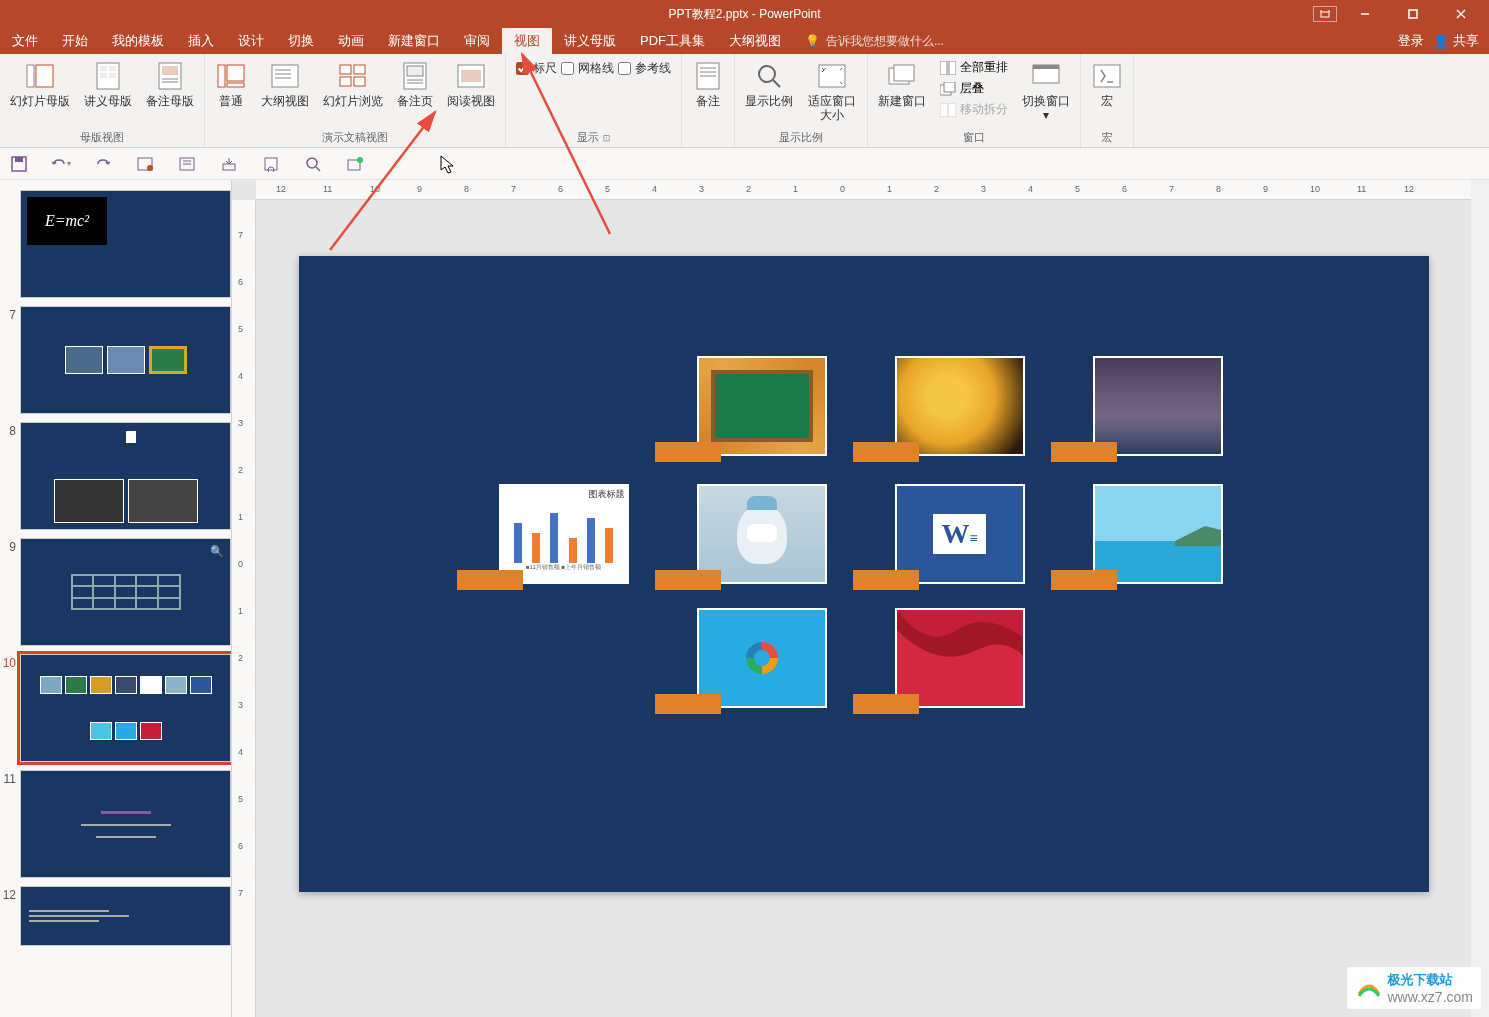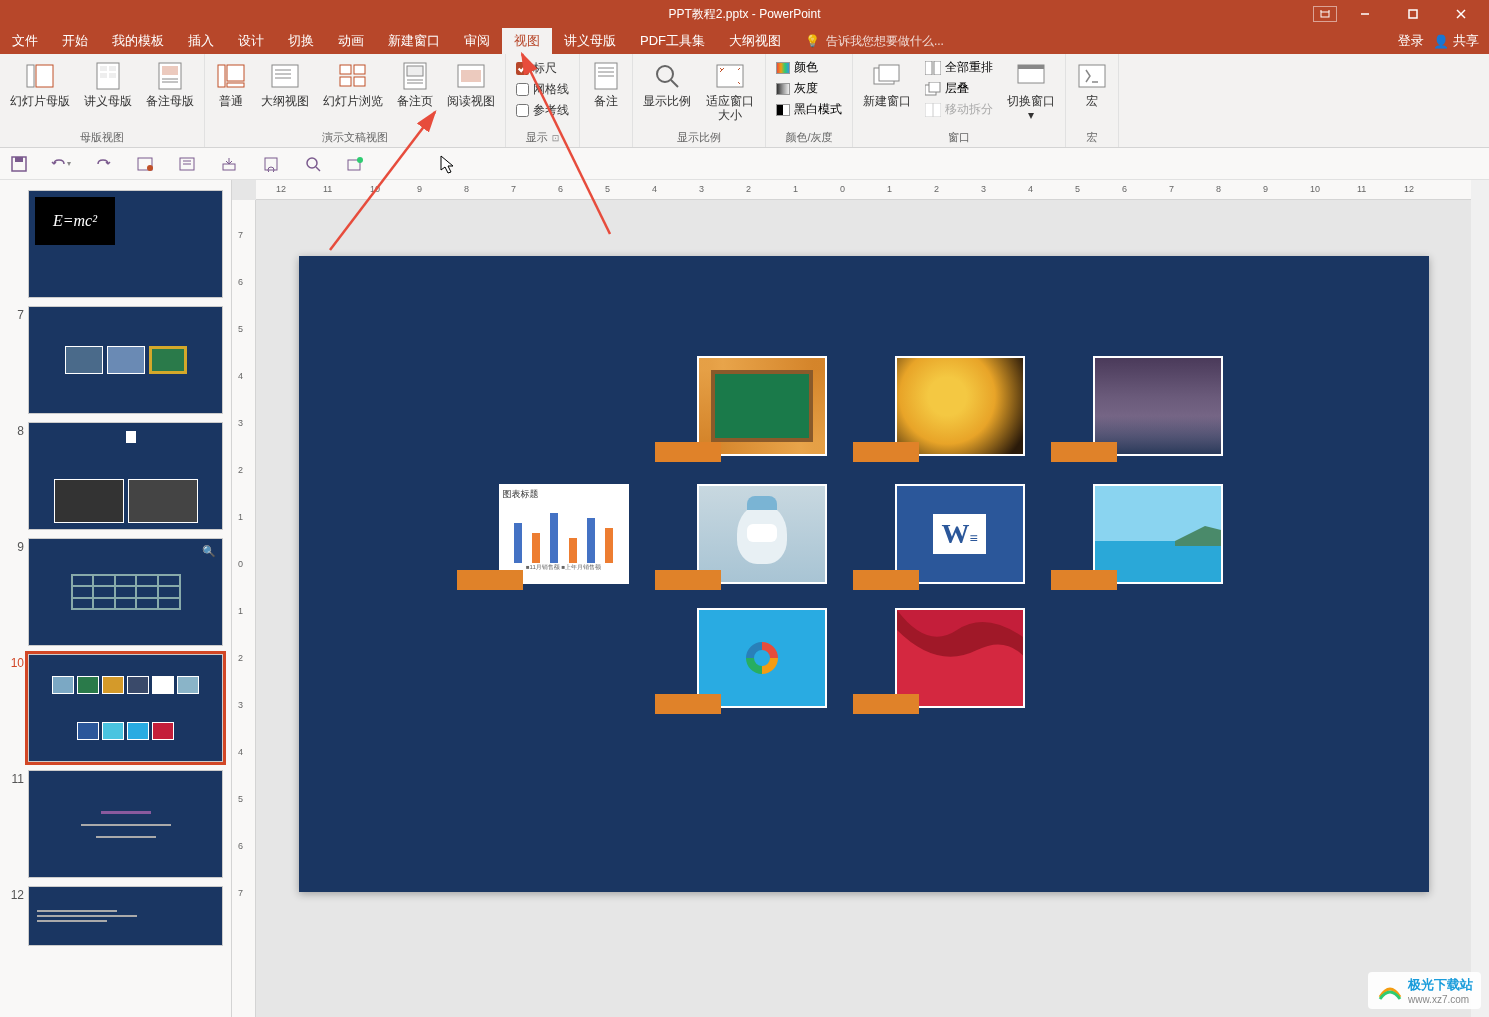--- a/index.html
+++ b/index.html
@@ -20,35 +20,35 @@
 .tell-me { display: flex; align-items: center; gap: 6px; color: rgba(255,255,255,0.8); font-size: 12px; margin-left: 12px; }
 
 
 .ribbon { background: #f3f2f1; height: 94px; display: flex; border-bottom: 1px solid #d4d4d4; }
 .ribbon-group { border-right: 1px solid #e1e1e1; display: flex; flex-direction: column; padding: 2px 4px 0 4px; }
 .ribbon-group-content { flex: 1; display: flex; align-items: flex-start; gap: 2px; }
 .ribbon-group-label { text-align: center; font-size: 11px; color: #666; padding: 2px 0; display: flex; justify-content: center; align-items: center; gap: 4px; }
 .ribbon-btn-lg { display: flex; flex-direction: column; align-items: center; justify-content: flex-start; padding: 4px 6px; cursor: pointer; font-size: 12px; color: #333; min-width: 42px; }
 .ribbon-btn-lg .icon-box { width: 32px; height: 32px; display: flex; align-items: center; justify-content: center; margin-bottom: 2px; }
 .ribbon-btn-lg .label { text-align: center; line-height: 1.2; }
-.ribbon-checks { display: flex; flex-direction: column; gap: 4px; padding: 4px 6px; font-size: 12px; color: #333; }
+.ribbon-checks { display: flex; flex-direction: row; gap: 4px; padding: 4px 6px; font-size: 12px; color: #333; }
 .ribbon-checks label { display: flex; align-items: center; gap: 4px; cursor: pointer; }
 .ribbon-stack { display: flex; flex-direction: column; gap: 2px; padding: 2px 4px; font-size: 12px; }
 .ribbon-stack-item { display: flex; align-items: center; gap: 4px; cursor: pointer; padding: 1px 2px; }
 .swatch { width: 14px; height: 12px; border: 1px solid #999; }
 .expand-arrow { font-size: 9px; color: #888; cursor: pointer; }
 
 
 .qat { height: 32px; background: #f9f8f7; border-bottom: 1px solid #e1e1e1; display: flex; align-items: center; padding: 0 8px; gap: 20px; }
 .qat-btn { width: 22px; height: 22px; display: flex; align-items: center; justify-content: center; cursor: pointer; color: #7b5a8e; }
 
 
 .main { display: flex; height: calc(1017px - 28px - 26px - 94px - 32px); }
 .slide-panel { width: 232px; background: #f9f8f7; border-right: 1px solid #d4d4d4; overflow-y: auto; padding: 6px 0; }
-.slide-thumb-wrap { display: flex; padding: 4px 8px; gap: 4px; }
+.slide-thumb-wrap { display: flex; padding: 4px 0; gap: 4px; }
 .slide-num { font-size: 12px; color: #555; width: 16px; text-align: right; padding-top: 2px; }
 .slide-thumb { flex: 1; height: 108px; background: #1a3662; border: 1px solid #ccc; cursor: pointer; position: relative; display: flex; align-items: center; justify-content: center; flex-wrap: wrap; gap: 4px; padding: 6px; }
 .slide-thumb.selected { outline: 3px solid #d24726; }
 .thumb-img { background: #888; border: 1px solid #fff; }
 .slide-thumb .mini { width: 38px; height: 28px; }
 .slide-thumb .mini-sm { width: 22px; height: 18px; }
 .search-icon-thumb { position: absolute; top: 6px; right: 6px; color: #ccc; font-size: 11px; }
 
 
 .editor { flex: 1; display: flex; flex-direction: column; background: #e6e6e6; position: relative; }
@@ -61,21 +61,21 @@
 .slide-item { position: absolute; }
 .slide-img { background: #ccc; border: 2px solid #fff; }
 .slide-label { background: #e08229; position: absolute; }
 .notes-area { height: 50px; background: #fff; border-top: 1px solid #d4d4d4; padding: 10px 20px; font-size: 13px; color: #999; margin-left: 24px; }
 
 
 .arrow { position: absolute; pointer-events: none; z-index: 1000; }
 
 
 .watermark { position: absolute; bottom: 8px; right: 8px; font-size: 13px; color: #1a9cdb; display: flex; align-items: center; gap: 4px; z-index: 2000; background: rgba(255,255,255,0.9); padding: 4px 8px; border-radius: 4px; }
-.watermark .sub { font-size: 10px; color: #888; }
+.watermark .sub { font-size: 14px; color: #888; }
 
 
 .scrollbar-v { width: 18px; background: #f0f0f0; }
 </style>
 </head>
 <body>
 
 <div class="titlebar">
   <div class="titlebar-center">PPT教程2.pptx - PowerPoint</div>
   <div class="titlebar-right">
@@ -287,39 +287,20 @@
               <rect x="1" y="1" width="26" height="22" fill="#fff" stroke="#888"></rect>
               <path d="M6 6 L4 4 M6 6 L4 8 M6 6 L8 4 M22 6 L24 4 M22 18 L24 20" stroke="#c05028"></path>
             </svg>
           </div>
         <div class="label" style="max-width:50px;">适应窗口大小</div>
       </div>
     </div>
     <div class="ribbon-group-label">显示比例</div>
   </div>
 
-  <div class="ribbon-group">
-    <div class="ribbon-group-content">
-      <div class="ribbon-stack">
-        <div class="ribbon-stack-item">
-            <span class="swatch" style="background:linear-gradient(90deg,#e74c3c,#f39c12,#2ecc71,#3498db);"></span>
-            <span>颜色</span>
-          </div>
-        <div class="ribbon-stack-item">
-            <span class="swatch" style="background:linear-gradient(90deg,#333,#999,#eee);"></span>
-            <span>灰度</span>
-          </div>
-        <div class="ribbon-stack-item">
-            <span class="swatch" style="background:linear-gradient(90deg,#000 50%,#fff 50%);"></span>
-            <span>黑白模式</span>
-          </div>
-      </div>
-    </div>
-    <div class="ribbon-group-label">颜色/灰度</div>
-  </div>
 
   <div class="ribbon-group">
     <div class="ribbon-group-content">
       <div class="ribbon-btn-lg">
         <div class="icon-box">
             <svg width="28" height="24">
               <rect x="1" y="4" width="20" height="16" fill="#fff" stroke="#888"></rect>
               <rect x="6" y="1" width="20" height="16" fill="#fff" stroke="#888"></rect>
             </svg>
           </div>
@@ -594,21 +575,21 @@
           <div class="slide-item" style="left: 794px; top: 100px;">
             <div class="slide-img" style="width: 130px; height: 100px; background: rgb(58, 74, 106); position: relative; overflow: hidden;">
               <div style="background:linear-gradient(180deg,#4a3a5a 0%,#6a5a7a 40%,#8a7a9a 100%);height:100%;position:relative;">
                 <div style="position:absolute;bottom:0;left:0;right:0;height:40%;background:linear-gradient(0deg,#2a3a5a,transparent);"></div>
               </div>
             </div>
             <div class="slide-label" style="left: -42px; bottom: -6px; width: 66px; height: 20px; color: rgb(255, 255, 255); font-size: 13px; display: flex; align-items: center; justify-content: center;"></div>
           </div>
           <div class="slide-item" style="left: 200px; top: 228px;">
             <div class="slide-img" style="width: 130px; height: 100px; background: rgb(255, 255, 255); position: relative; overflow: hidden;">
-              <div style="font-size:9px;text-align:left;color:#333;padding:2px;">图表标题</div>
+              <div style="font-size:9px;text-align:right;color:#333;padding:2px;">图表标题</div>
               <div style="display:flex;align-items:flex-end;justify-content:space-around;height:60px;padding:0 8px;">
                 <div style="width:8px;height:40px;background:#4472c4;"></div>
                 <div style="width:8px;height:30px;background:#ed7d31;"></div>
                 <div style="width:8px;height:50px;background:#4472c4;"></div>
                 <div style="width:8px;height:25px;background:#ed7d31;"></div>
                 <div style="width:8px;height:45px;background:#4472c4;"></div>
                 <div style="width:8px;height:35px;background:#ed7d31;"></div>
               </div>
               <div style="font-size:6px;text-align:center;color:#666;">■11月销售额 ■上年月销售额</div>
             </div>

